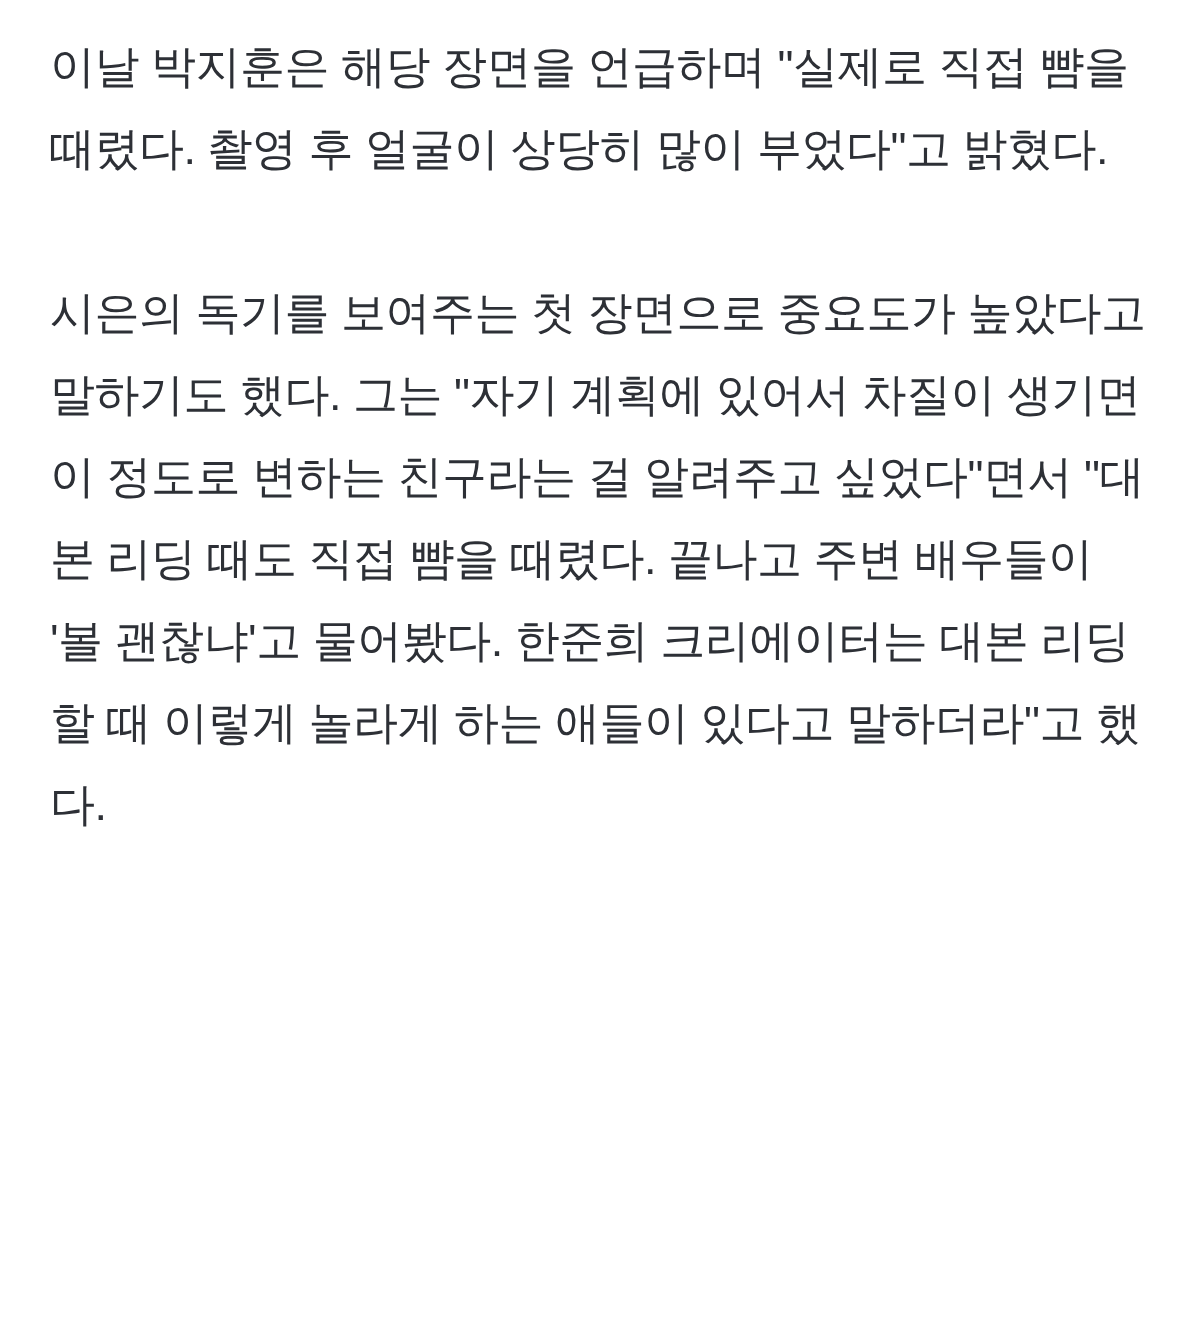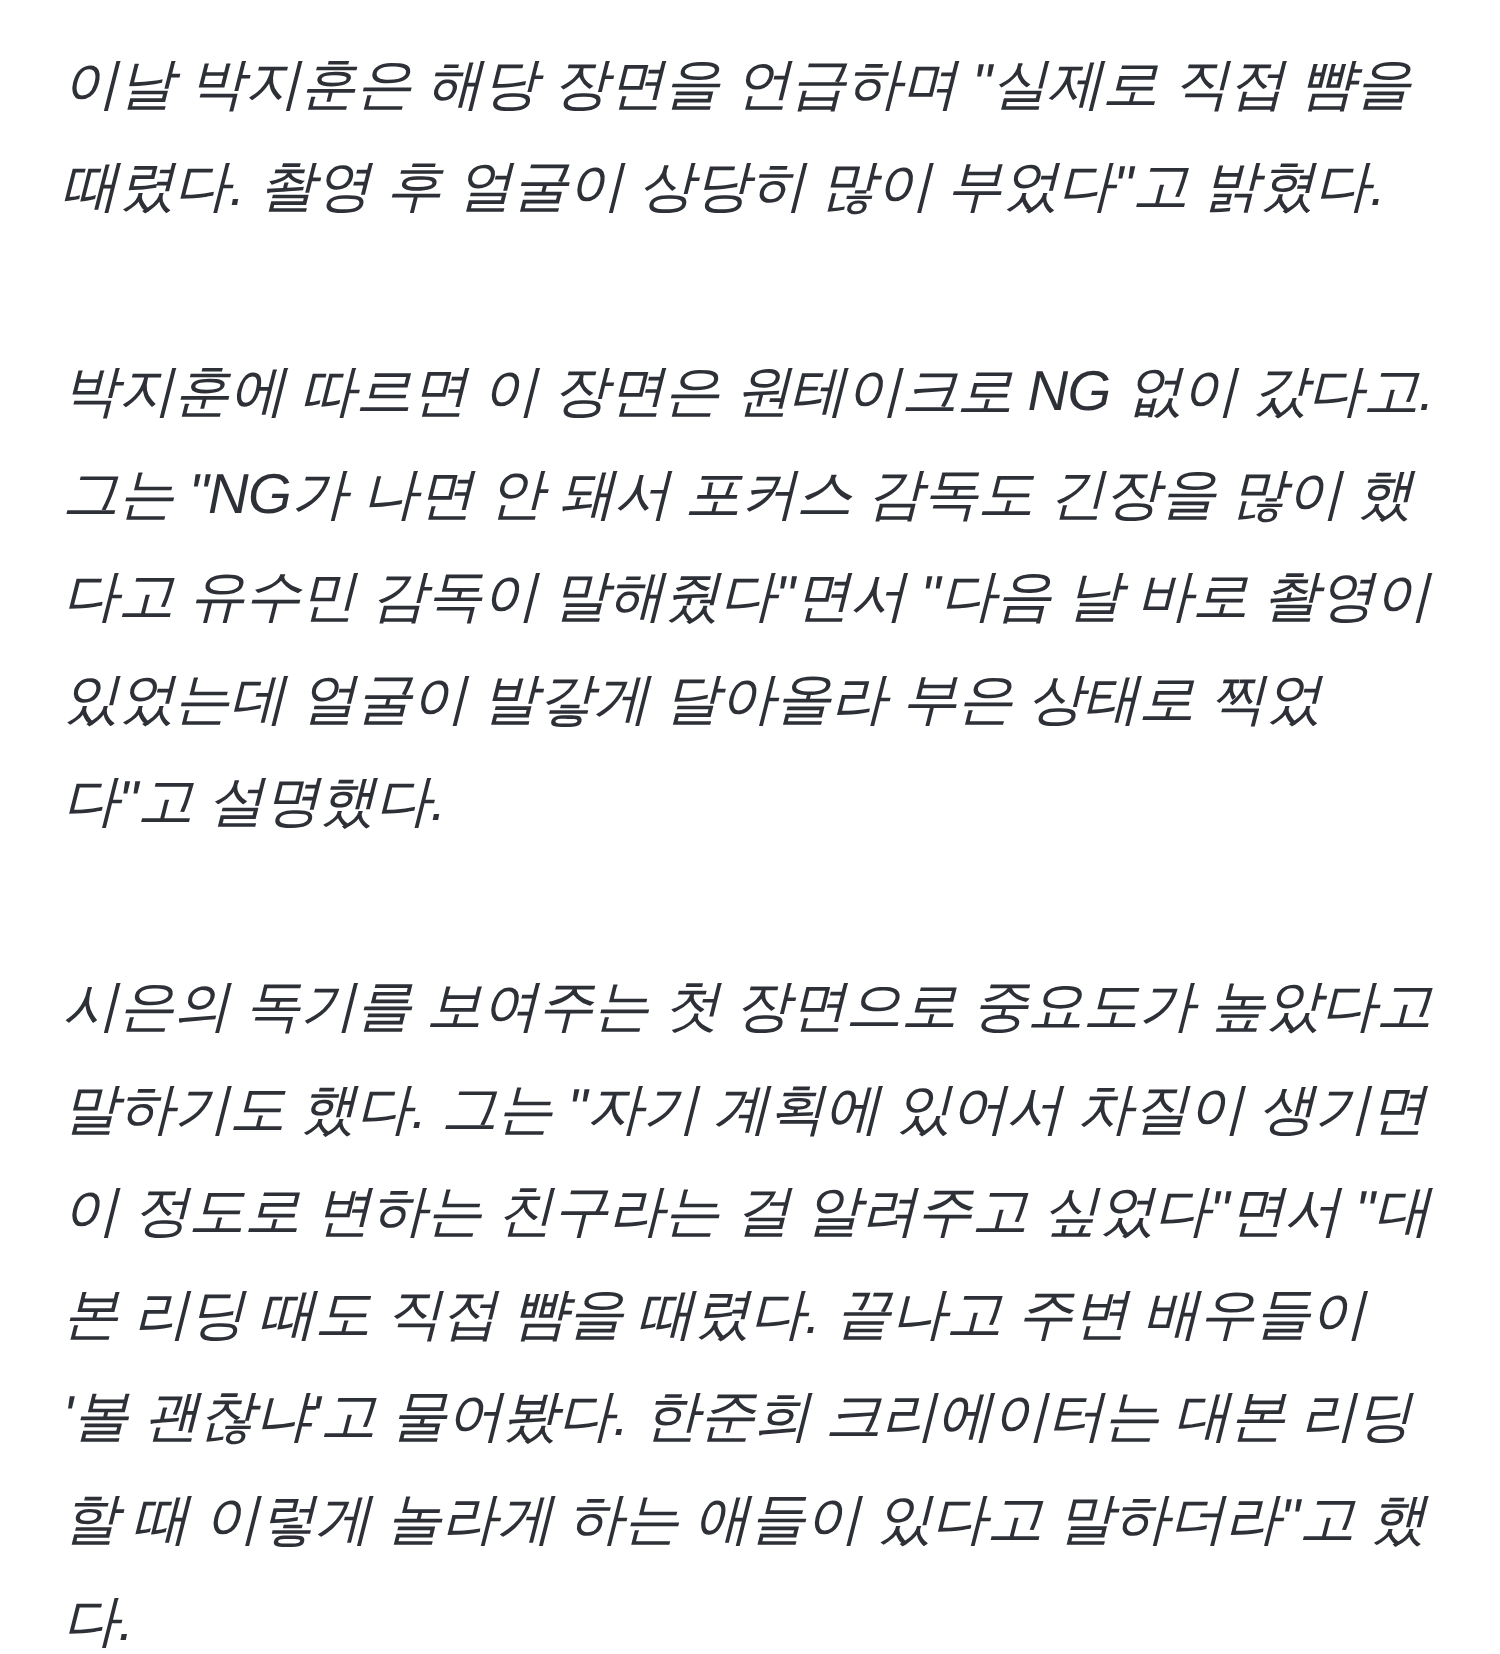--- a/index.html
+++ b/index.html
@@ -21,26 +21,24 @@
   }
   .article-body p {
     margin: 0 0 82px 0;
     font-size: 45px;
     line-height: 82px;
     letter-spacing: -0.5px;
     word-break: normal;
     overflow-wrap: break-word;
     color: #2d3036;
     font-weight: 400;
-    font-style: italic;
   }
   .article-body p:last-child {
     margin-bottom: 0;
   }
 </style>
 </head>
 <body>
 
 <div class="article-body">
   <p>이날 박지훈은 해당 장면을 언급하며 "실제로 직접 뺨을 때렸다. 촬영 후 얼굴이 상당히 많이 부었다"고 밝혔다.</p>
-  <p>박지훈에 따르면 이 장면은 원테이크로 NG 없이 갔다고. 그는 "NG가 나면 안 돼서 포커스 감독도 긴장을 많이 했다고 유수민 감독이 말해줬다"면서 "다음 날 바로 촬영이 있었는데 얼굴이 발갛게 달아올라 부은 상태로 찍었다"고 설명했다.</p>
   <p>시은의 독기를 보여주는 첫 장면으로 중요도가 높았다고 말하기도 했다. 그는 "자기 계획에 있어서 차질이 생기면 이 정도로 변하는 친구라는 걸 알려주고 싶었다"면서 "대본 리딩 때도 직접 뺨을 때렸다. 끝나고 주변 배우들이 '볼 괜찮냐'고 물어봤다. 한준희 크리에이터는 대본 리딩할 때 이렇게 놀라게 하는 애들이 있다고 말하더라"고 했다.</p>
 </div>
 
 </body></html>

